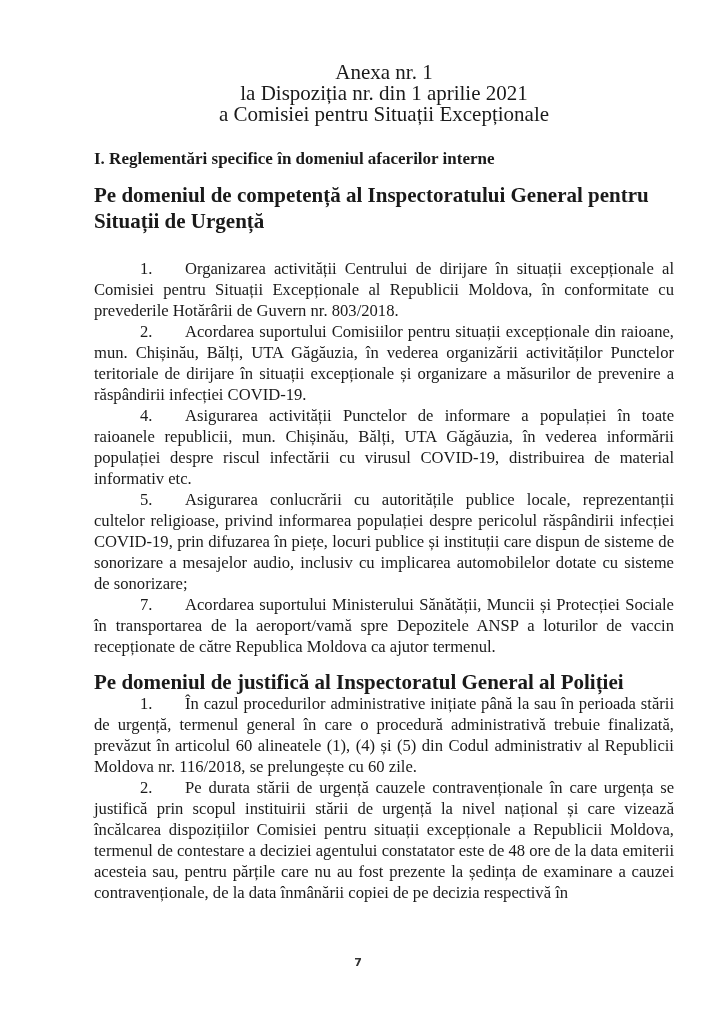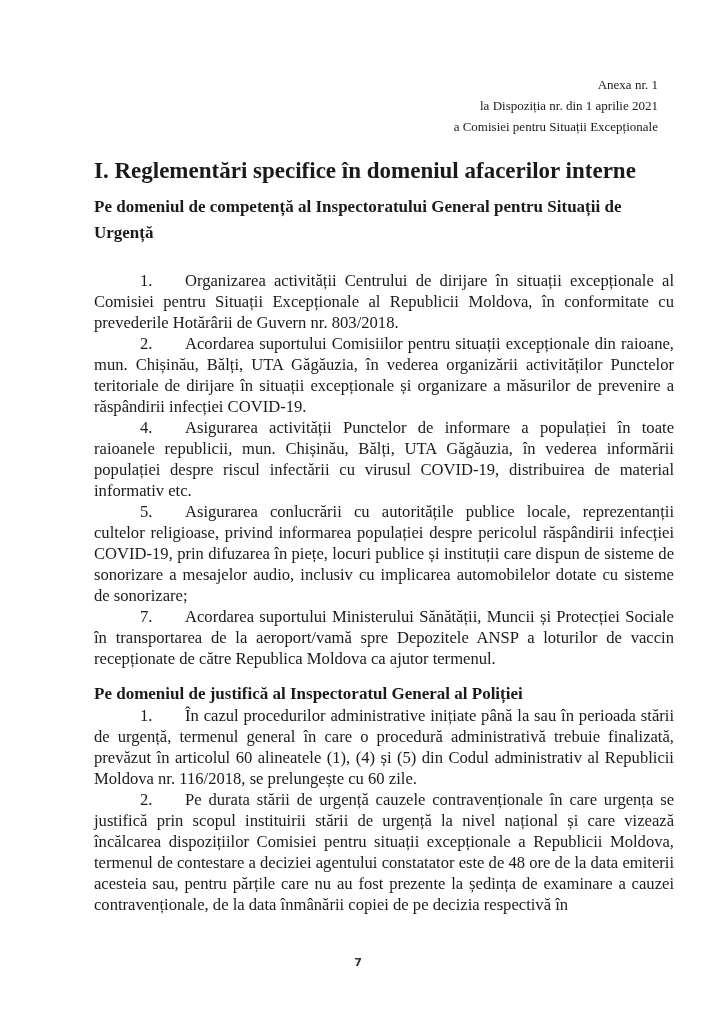--- a/index.html
+++ b/index.html
@@ -17,35 +17,35 @@
     }
     .page {
       position: absolute;
       left: 94px;
       top: 58px;
       width: 580px;
       font-size: 16.6px;
       line-height: 21px;
     }
     .annex {
-      text-align: right;
-      font-size: 13px;
+      text-align: center;
+      font-size: 21px;
       line-height: 21px;
-      margin: 16px;
+      margin: 4px;
     }
     .annex div { white-space: nowrap; }
     .section-title {
       font-weight: bold;
-      font-size: 23px;
+      font-size: 17px;
       line-height: 22px;
       margin: 23px 0 0 0;
     }
     .subsection-title {
       font-weight: bold;
-      font-size: 17px;
+      font-size: 21px;
       line-height: 26px;
       margin: 12px 0 0 0;
     }
     .subsection-title.second {
       margin-top: 14px;
       line-height: 22px;
     }
     .items {
       margin: 24px 0 0 0;
       padding: 0;

